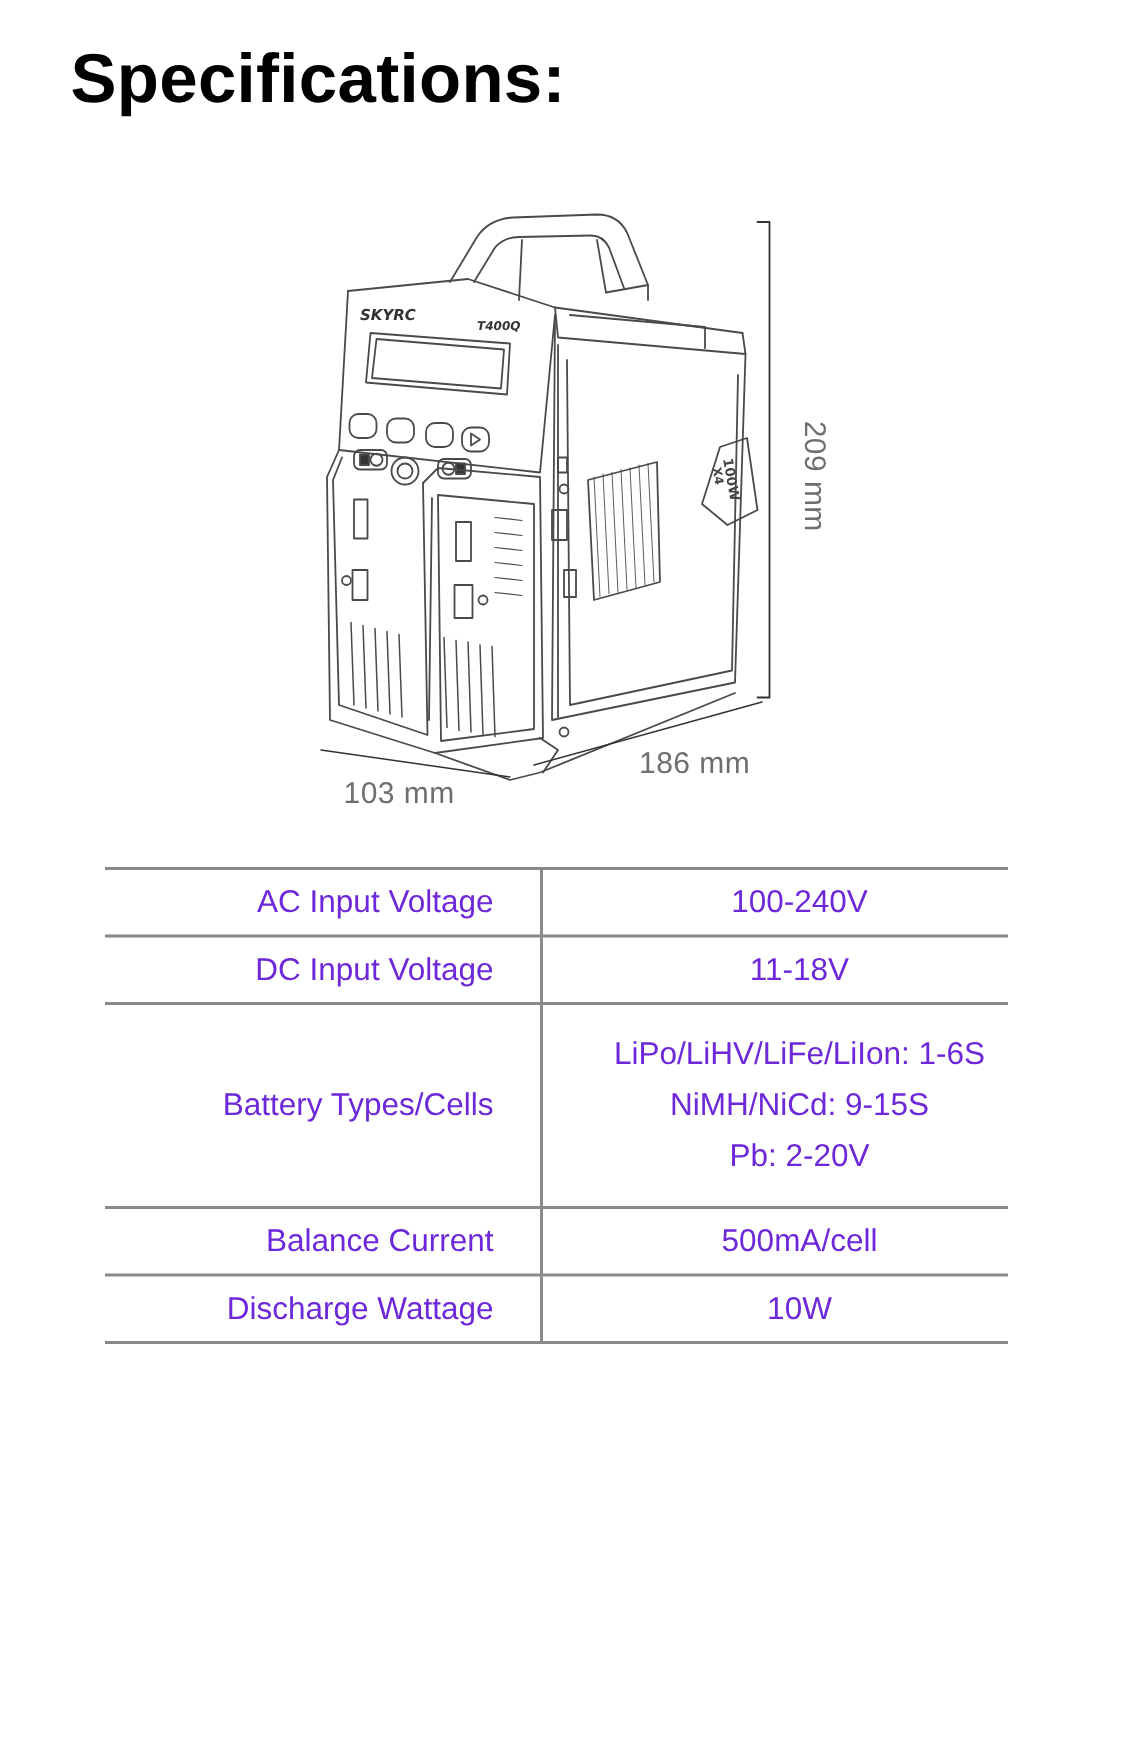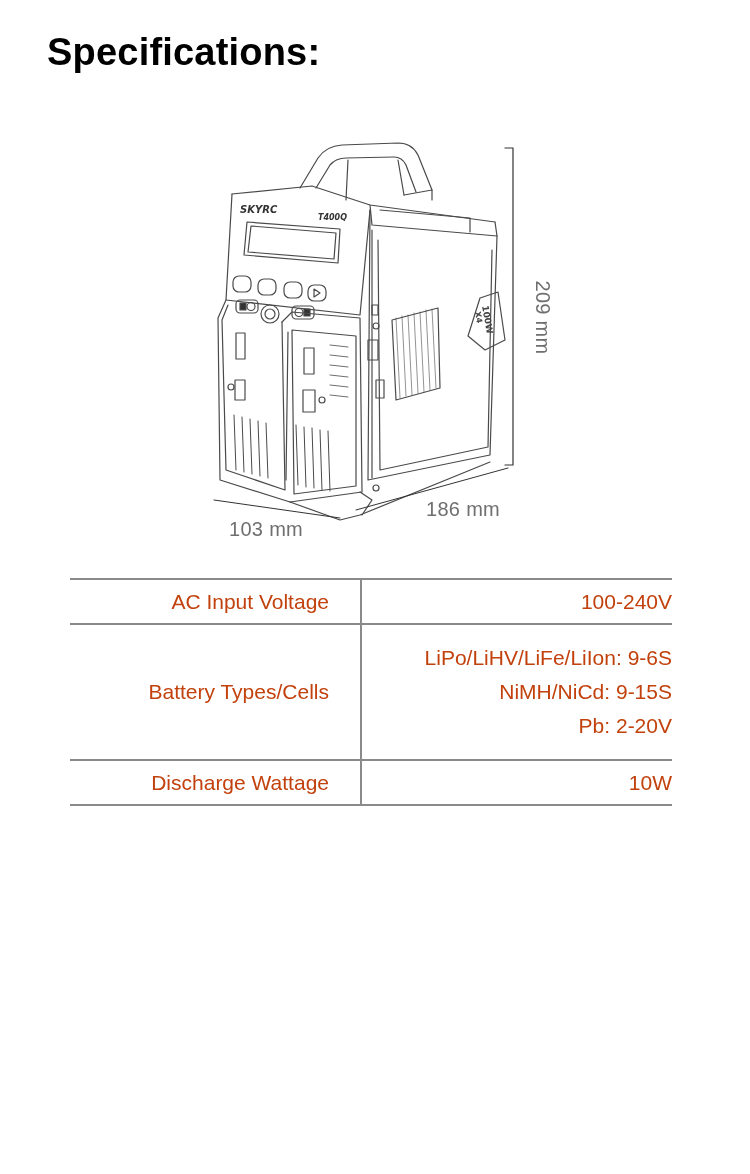--- a/index.html
+++ b/index.html
@@ -12,21 +12,21 @@
       height: 1174px;
       position: relative;
       overflow: hidden;
       font-family: "Liberation Sans", sans-serif;
     }
     .page-title {
       position: absolute;
       left: 47px;
       top: 24px;
       margin: 0;
-      font-size: 38px;
+      font-size: 46px;
       font-weight: bold;
       color: #000000;
       letter-spacing: 0.2px;
       line-height: 56px;
     }
     .figure {
       position: absolute;
       left: 200px;
       top: 130px;
       width: 360px;
@@ -59,32 +59,32 @@
       position: absolute;
       left: 70px;
       top: 578px;
       width: 602px;
       border-collapse: collapse;
     }
     .spec-table td {
       border-top: 2px solid #8a8a8a;
       border-bottom: 2px solid #8a8a8a;
       font-size: 21px;
-      color: #c2410c;
+      color: #6d28d9;
       padding: 0;
       vertical-align: middle;
     }
     .spec-table td.label {
       width: 259px;
       text-align: right;
       padding-right: 31px;
       border-right: 2px solid #8a8a8a;
     }
     .spec-table td.value {
-      text-align: right;
+      text-align: center;
       padding-left: 32px;
     }
     .spec-table tr.row-single td { height: 43px; }
     .spec-table tr.row-multi td { height: 134px; }
     .value-line {
       display: block;
       line-height: 34px;
     }
   </style>
 </head>
@@ -184,28 +184,40 @@
 <div class="dim-label dim-height">209 mm</div>
 
 <table class="spec-table">
   <tbody>
     <tr class="row-single">
       <td class="label">AC Input Voltage</td>
       <td class="value">
         <span class="value-line">100-240V</span>
       </td>
     </tr>
+    <tr class="row-single">
+      <td class="label">DC Input Voltage</td>
+      <td class="value">
+        <span class="value-line">11-18V</span>
+      </td>
+    </tr>
     <tr class="row-multi">
       <td class="label">Battery Types/Cells</td>
       <td class="value">
-        <span class="value-line">LiPo/LiHV/LiFe/LiIon: 9-6S</span>
+        <span class="value-line">LiPo/LiHV/LiFe/LiIon: 1-6S</span>
         <span class="value-line">NiMH/NiCd: 9-15S</span>
         <span class="value-line">Pb: 2-20V</span>
       </td>
     </tr>
     <tr class="row-single">
+      <td class="label">Balance Current</td>
+      <td class="value">
+        <span class="value-line">500mA/cell</span>
+      </td>
+    </tr>
+    <tr class="row-single">
       <td class="label">Discharge Wattage</td>
       <td class="value">
         <span class="value-line">10W</span>
       </td>
     </tr>
   </tbody>
 </table>
 
 </body></html>

